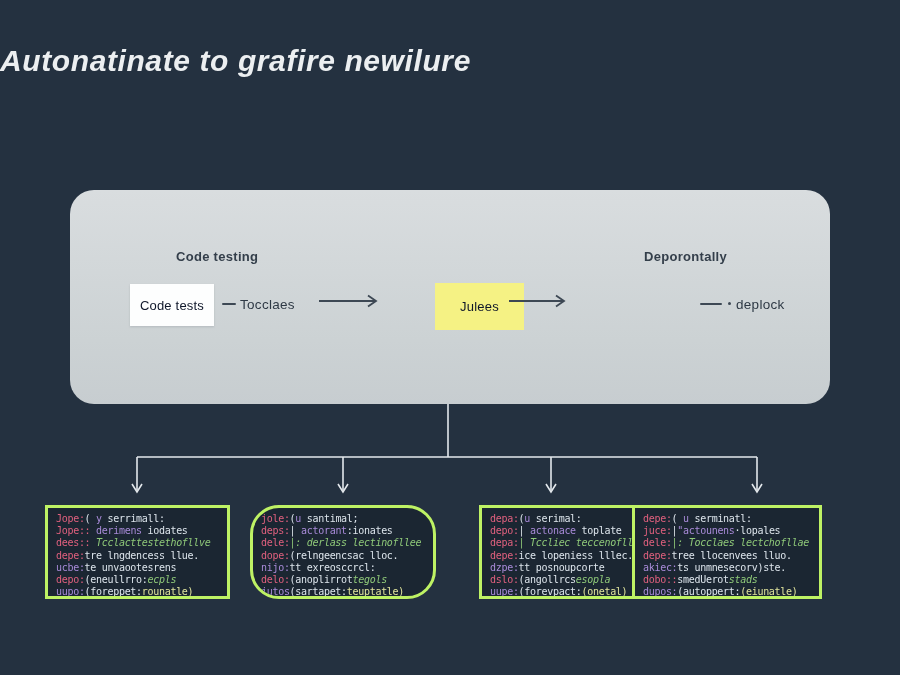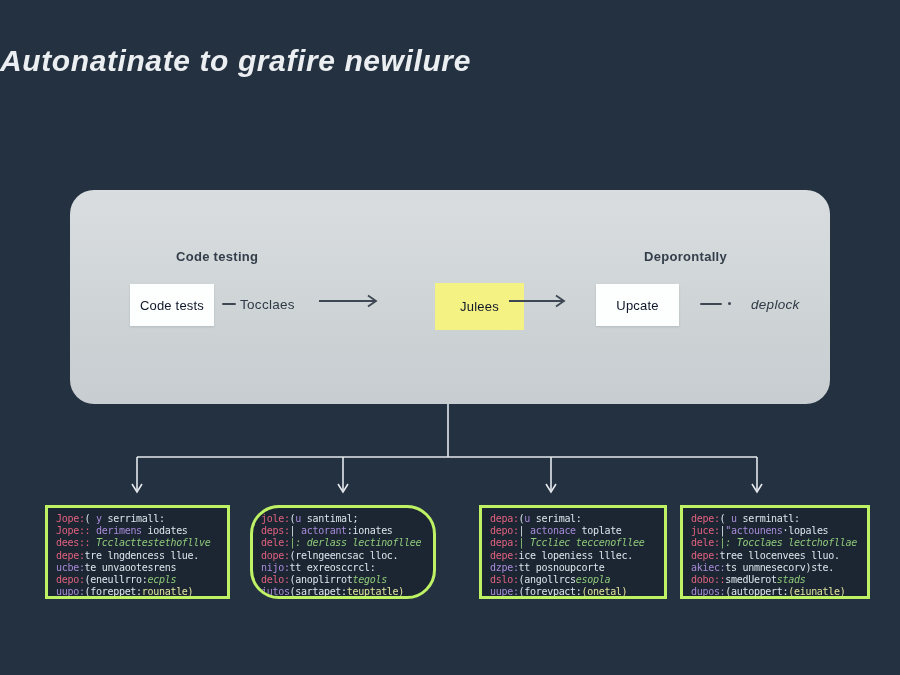--- a/index.html
+++ b/index.html
@@ -31,21 +31,21 @@
     font-size:13px; color:#0f172a; letter-spacing:0.2px;
   }
   .node-white { background:#fdfefe; box-shadow:0 1px 2px rgba(40,50,60,0.15); }
   .node-yellow { background:#f5f284; font-weight:500; }
   .node1 { left:60px;  top:94px; width:84px; height:42px; }
   .node2 { left:321px; top:93px; width:89px; height:47px;margin-left:44px; }
   .node3 { left:526px; top:94px; width:83px; height:42px; }
 
   .flow-text { position:absolute; font-size:13.5px; color:#2e3945; letter-spacing:0.3px; }
   .flow-text.deplaet { left:170px; top:107px; }
-  .flow-text.deplock { left:681px; top:107px;font-style:italic; }
+  .flow-text.deplock { left:666px; top:107px; }
 
   .dash { position:absolute; height:2px; background:#3d4854; border-radius:1px; }
   .dash1 { left:152px; top:113px; width:14px; }
   .dash2 { left:630px; top:113px; width:22px; }
   .dot   { position:absolute; left:658px; top:112px; width:3px; height:3px; background:#3d4854; border-radius:50%; }
 
   .flow-arrow { position:absolute; top:104px; }
   .flow-arrow.a1 { left:248px; }
   .flow-arrow.a2 { left:438px; }
 
@@ -57,21 +57,21 @@
     position:absolute; top:505px; height:94px;
     background:#1b2632; border:3px solid #bef264;
     padding:5px 8px 4px 8px;
     font-family:"DejaVu Sans Mono", monospace;
     font-size:10px; line-height:12.2px; letter-spacing:-0.3px;
     white-space:pre; overflow:hidden;
   }
   .cb1 { left:45px;  width:185px; }
   .cb2 { left:250px; width:186px;border-radius:29px; }
   .cb3 { left:479px; width:188px; }
-  .cb4 { left:680px; width:190px; }
+  .cb4 { left:632px; width:190px; }
 
   .tk-key    { color:#e0607e; }
   .tk-purple { color:#a98bd9; }
   .tk-text   { color:#dde5ec; }
   .tk-green  { color:#8fc979;font-style:italic; }
   .tk-yellow { color:#e0e49c; }
 </style>
 </head>
 <body>
 
@@ -99,21 +99,20 @@
 
     <div class="flow-node node-yellow node2">Julees</div>
 
     <span class="flow-arrow a2">
       <svg width="60" height="14" viewBox="0 0 60 14">
         <line x1="1" y1="7" x2="55" y2="7" stroke="#3d4854" stroke-width="1.8"></line>
         <polyline points="48,1.5 56,7 48,12.5" fill="none" stroke="#3d4854" stroke-width="1.8"></polyline>
       </svg>
     </span>
 
-    <div class="flow-node node-white node3">Upcate</div>
 
     <div class="dash dash2"></div>
     <div class="dot"></div>
     <div class="flow-text deplock">deplock</div>
   </div>
 
   <svg class="branch-svg" viewBox="0 0 900 675">
     <g stroke="#e3e8ec" stroke-width="1.6" fill="none">
       <line x1="448" y1="404" x2="448" y2="457"></line>
       <line x1="137" y1="457" x2="757" y2="457"></line>

